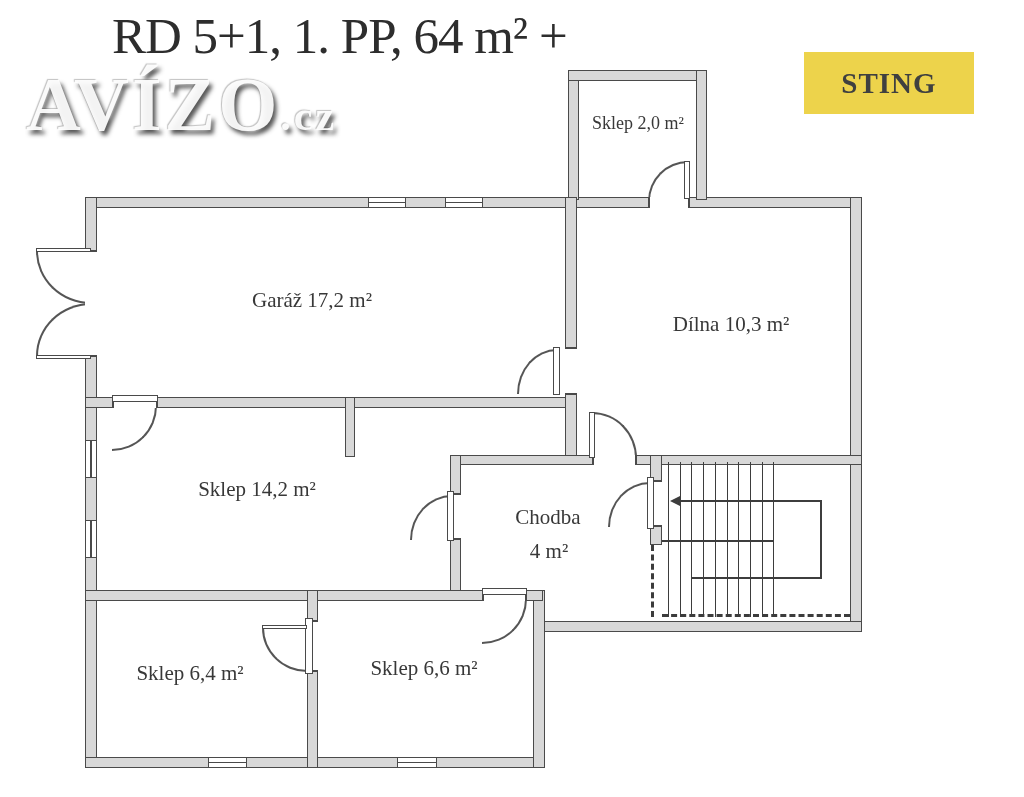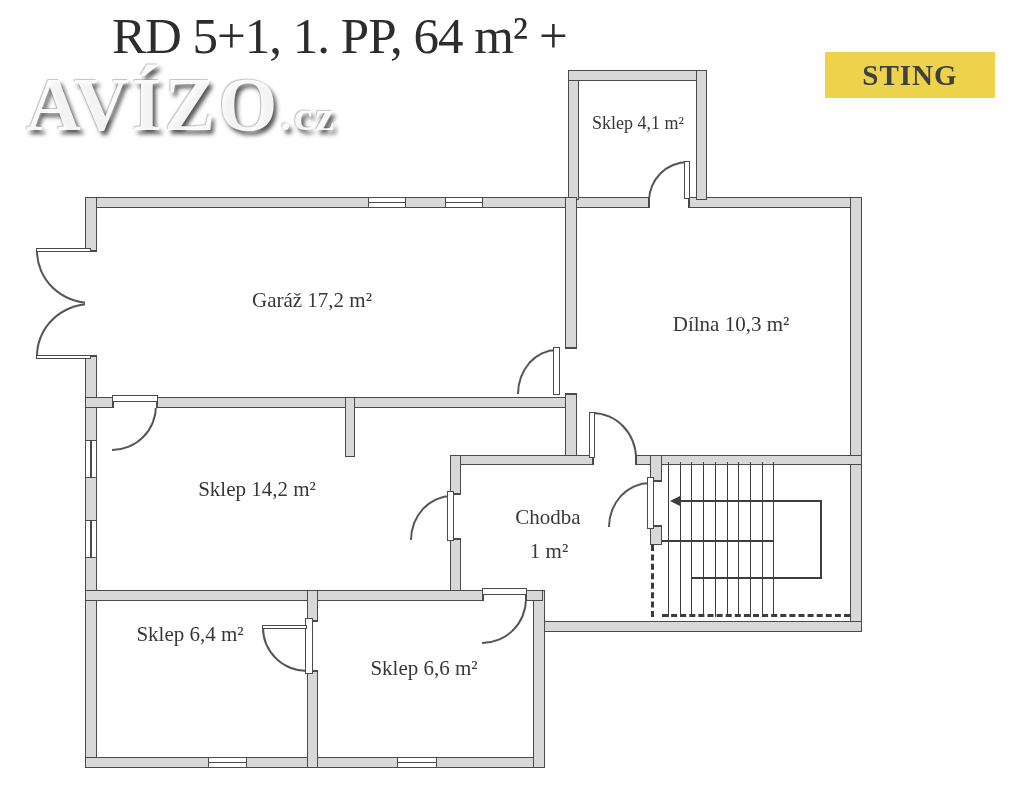--- a/index.html
+++ b/index.html
@@ -7,21 +7,21 @@
          font-family:Liberation Serif, serif;}
 
   
   .title{position:absolute;left:112px;top:-4px;font-size:51px;line-height:81px;
          color:#2d2d2d;letter-spacing:-1px;white-space:nowrap;}
   .watermark{position:absolute;left:26px;top:66px;z-index:30;
          color:rgba(255,255,255,0.93);font-weight:bold;letter-spacing:3px;
          text-shadow:3px 4px 4px rgba(70,70,70,0.9), -1px -1px 1px rgba(150,150,150,0.55);
          font-size:76px;line-height:76px;white-space:nowrap;}
   .watermark .cz{font-size:42px;}
-  .badge{position:absolute;left:825px;top:52px;width:170px;height:46px;
+  .badge{position:absolute;left:804px;top:52px;width:170px;height:62px;
          display:flex;align-items:center;justify-content:center;
          font-size:29px;font-weight:bold;letter-spacing:1px;}
 
   
   .wall{position:absolute;background:#d8d8d8;border:1px solid #4a4a4a;box-sizing:border-box;}
   .gap{position:absolute;background:#ffffff;box-sizing:border-box;z-index:5;}
   .gap-h{border-left:2px solid #4a4a4a;border-right:2px solid #4a4a4a;}
   .gap-v{border-top:2px solid #4a4a4a;border-bottom:2px solid #4a4a4a;}
   .win{position:absolute;border:1px solid #4a4a4a;box-sizing:border-box;z-index:6;background:#fff;}
   .win-h{background:linear-gradient(to bottom,#fff 42%,#4a4a4a 42%,#4a4a4a 58%,#fff 58%);}
@@ -140,23 +140,23 @@
         </div>
       <div class="wline" style="left:16px;top:38px;width:142px;height:2px;"></div>
       <div class="wline" style="left:158px;top:38px;width:2px;height:79px;"></div>
       <div class="wline" style="left:30px;top:115px;width:130px;height:2px;"></div>
       <div class="wline" style="left:0px;top:78px;width:111px;height:2px;"></div>
       <div class="arrow-left" style="left:8px;top:34px;"></div>
     </div>
     <div class="dash-v" style="left:651px;top:545px;height:72px;"></div>
     <div class="dash-h" style="left:662px;top:614px;width:188px;"></div>
 
-    <div class="room-label small" style="left:638px;top:123px;">Sklep 4,1 m²</div>
+    <div class="room-label small" style="left:638px;top:123px;">Sklep 2,0 m²</div>
     <div class="room-label" style="left:312px;top:300px;">Garáž 17,2 m²</div>
     <div class="room-label" style="left:731px;top:324px;">Dílna 10,3 m²</div>
     <div class="room-label" style="left:257px;top:489px;">Sklep 14,2 m²</div>
     <div class="room-label" style="left:548px;top:517px;">Chodba</div>
-    <div class="room-label" style="left:549px;top:551px;">1 m²</div>
-    <div class="room-label" style="left:190px;top:634px;">Sklep 6,4 m²</div>
+    <div class="room-label" style="left:549px;top:551px;">4 m²</div>
+    <div class="room-label" style="left:190px;top:673px;">Sklep 6,4 m²</div>
     <div class="room-label" style="left:424px;top:668px;">Sklep 6,6 m²</div>
 
   </div>
 </div>
 
 </body></html>

